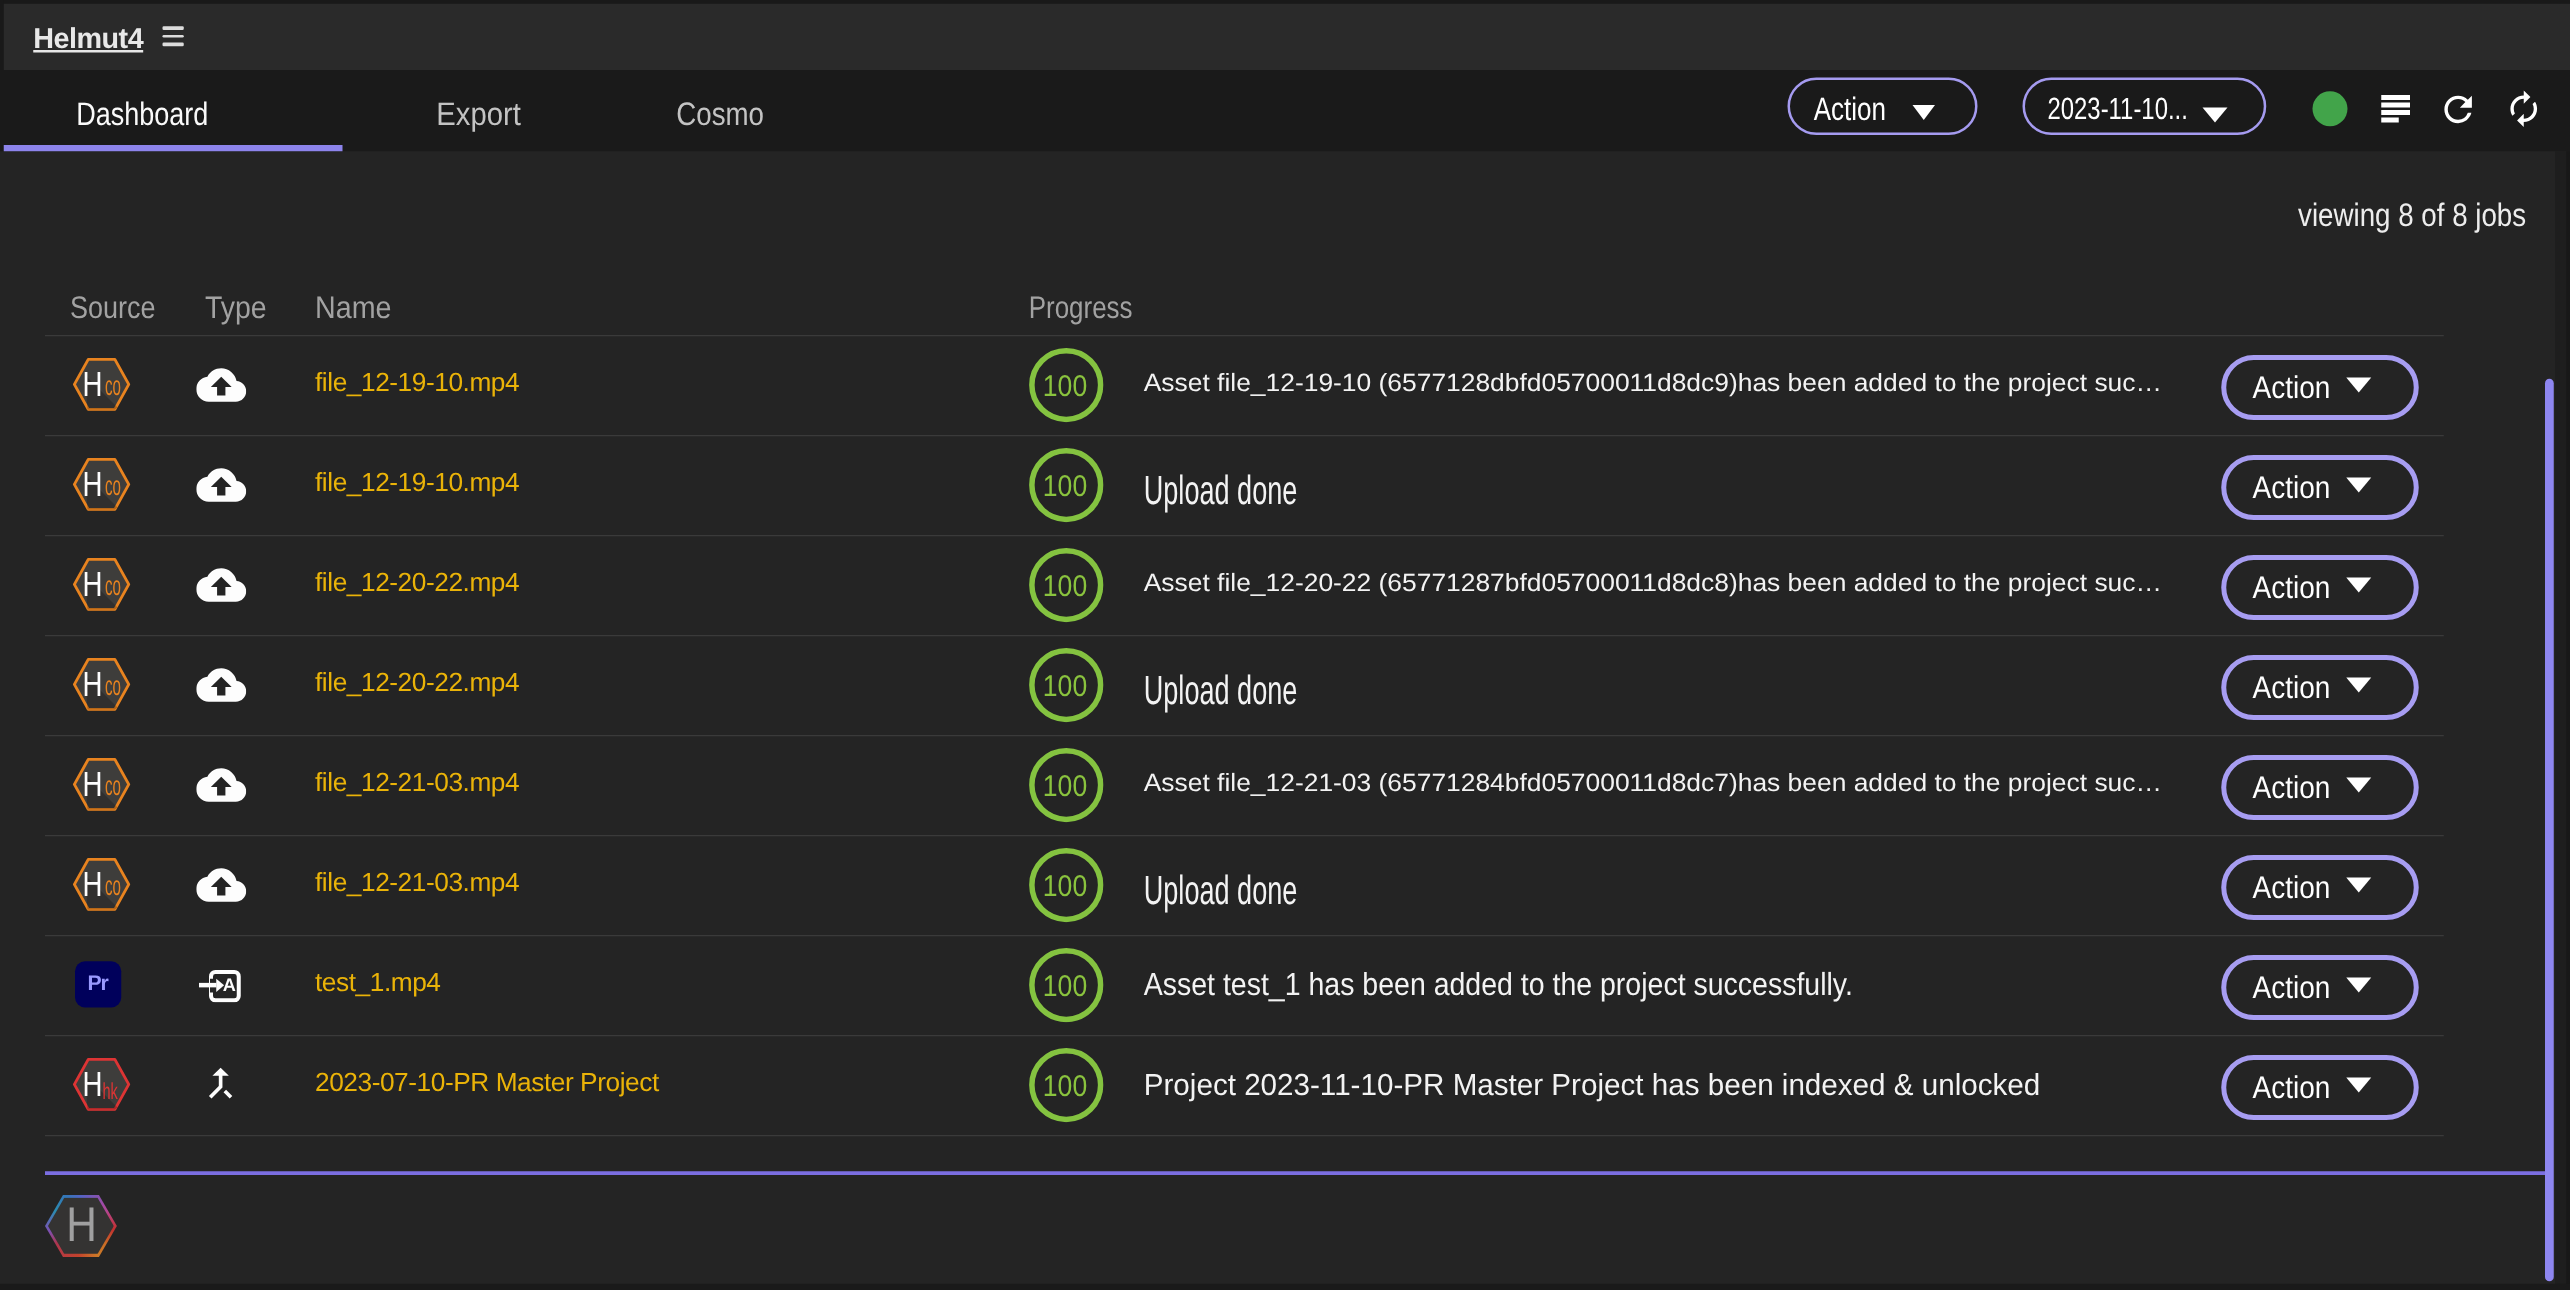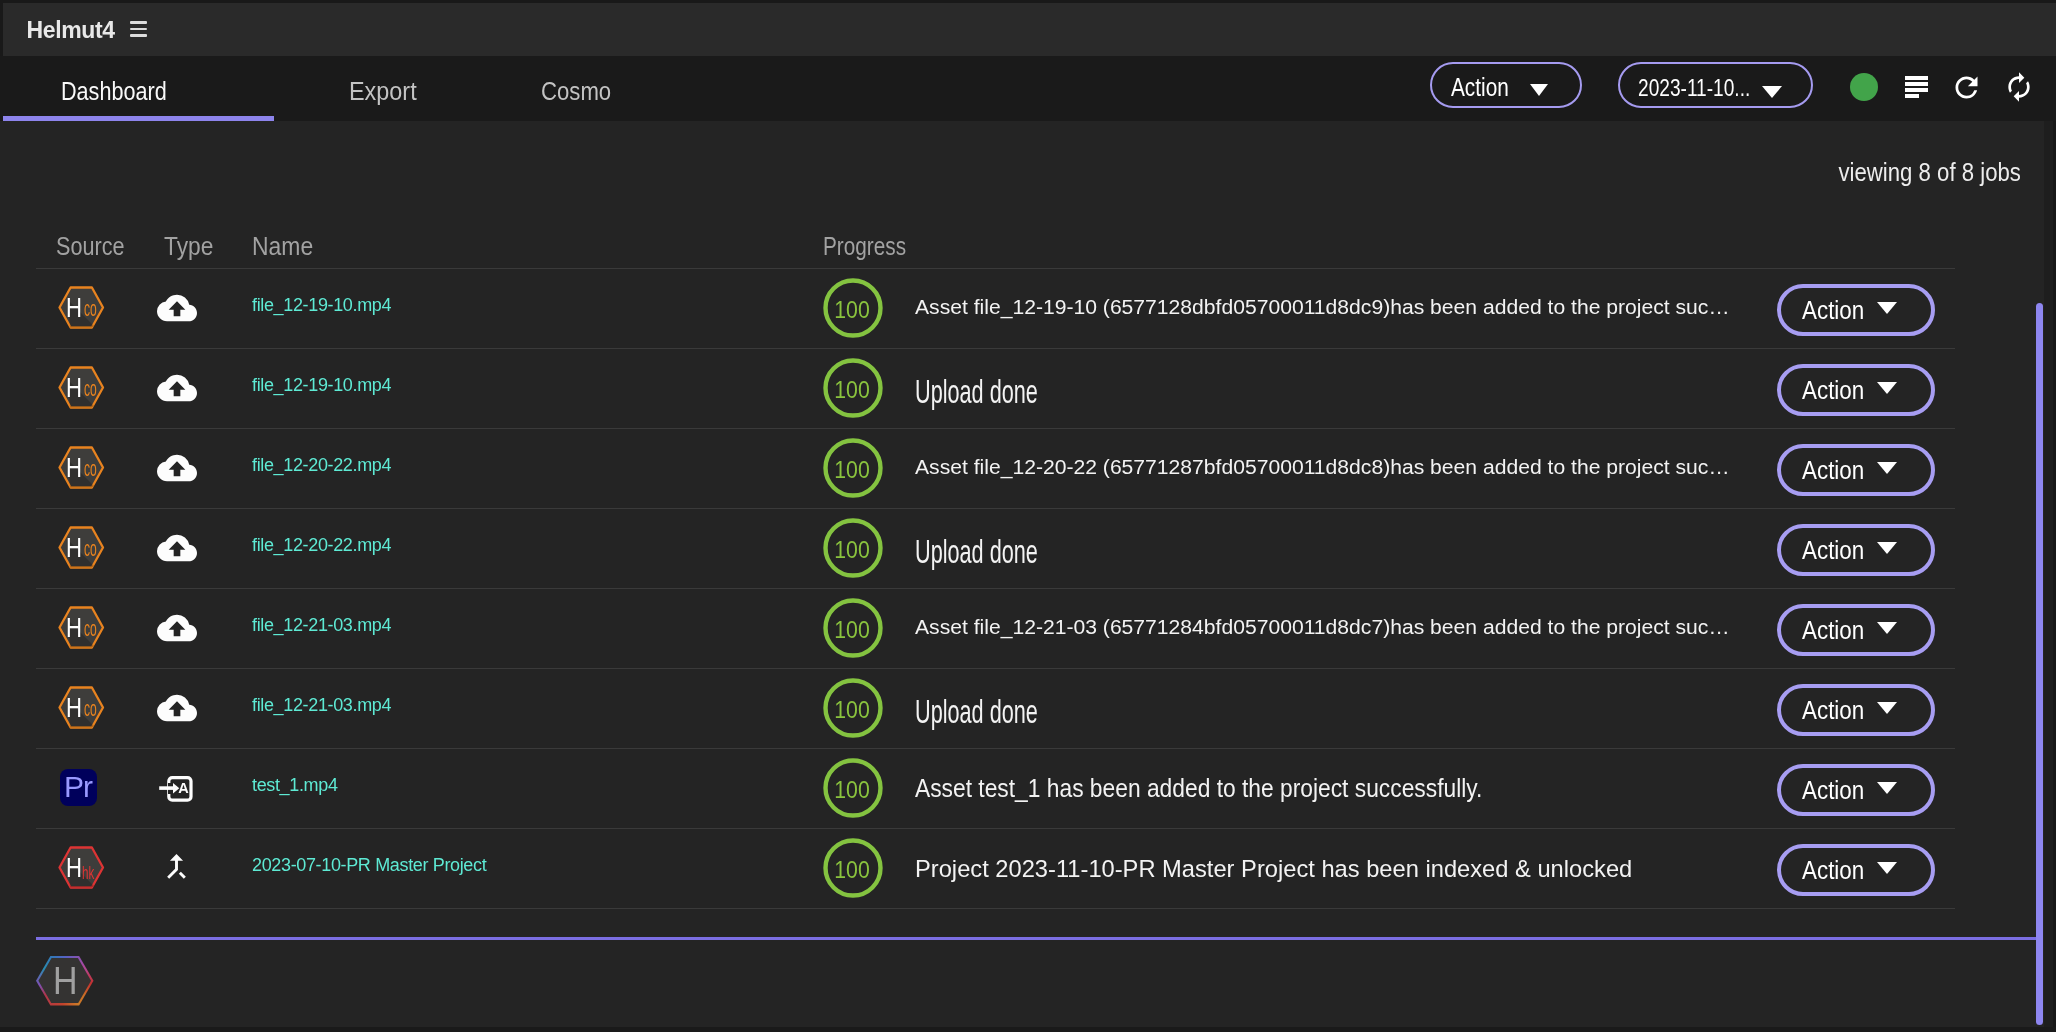--- a/index.html
+++ b/index.html
@@ -5,37 +5,37 @@
   * { margin:0; padding:0; box-sizing:border-box; }
   html,body { width:2056px; height:1032px; overflow:hidden; }
   body { background:#242424; font-family:"Liberation Sans", sans-serif; position:relative; }
   .abs { position:absolute; }
   .rowmsg,.rowname,.tab,.hcell,#viewing,#logo,.rowpill .t,.pill div,.p100,.hexH,.hexsub,#bhexH { opacity:0.999; }
   .sx { transform-origin:0 50%; white-space:nowrap; }
 
   #topbar { left:0; top:0; width:2056px; height:56px; background:#2a2a2a; }
   #topedge { left:0; top:0; width:2056px; height:3px; background:#191919; }
   #leftedge { left:0; top:0; width:3px; height:56px; background:#191919; }
-  #logo { left:26.6px; top:16.7px; font-size:23px; font-weight:700; letter-spacing:-0.4px; color:#e8e8e8; }
+  #logo { left:26.6px; top:16.7px; font-size:23px; font-weight:700; letter-spacing:-0.4px; color:#e8e8e8;text-decoration:underline; }
   .hbar { left:130px; width:16.5px; height:2.7px; background:#dcdcdc; border-radius:1px; }
 
   #tabbar { left:0; top:56px; width:2056px; height:65px; background:#1a1a1a; }
   .tab { top:76px; font-size:26px; color:#c3c3c3; }
   #underline { left:3px; top:115.5px; width:271px; height:5.5px; background:#8d84ec; }
 
   .pill { border:2px solid #a59bf0; border-radius:23px; height:46px; top:62px; }
   .caret { width:0; height:0; border-left:10.5px solid transparent; border-right:10.5px solid transparent; border-top:12.4px solid #fff; }
 
   #greendot { left:1849.5px; top:73px; width:28px; height:28px; border-radius:50%; background:#42a44a; }
   .lbar { left:1904.5px; height:4px; background:#fff; }
 
   #viewing { top:157.4px; right:34.7px; font-size:26px; color:#ededed; transform-origin:100% 50%; white-space:nowrap; }
   .hcell { top:231.9px; font-size:25px; color:#a2a2a2; }
   .hline { left:36px; width:1919px; height:1px; background:#3a3a3a; }
-  .rowname { font-size:18px; letter-spacing:-0.35px; color:#5eead4; white-space:nowrap; }
+  .rowname { font-size:21px; letter-spacing:-0.35px; color:#eab308; white-space:nowrap; }
   .rowmsg { font-size:21px; letter-spacing:0; color:#f3f3f3; white-space:nowrap; }
 
   .rowpill { left:1777px; width:158px; height:52px; border:4px solid #a79df2; border-radius:26px; }
   .rowpill .t { position:absolute; left:21px; top:8.5px; font-size:25px; color:#fff; transform:scaleX(0.896); transform-origin:0 50%; }
   .rowpill .caret { position:absolute; left:95.7px; top:14.4px; }
 
   .p100 { font-size:24px; color:#8ac33e; width:60px; text-align:center; transform:scaleX(0.886); }
   .hexH { font-size:28px; color:#fdfdfd; transform:scaleX(0.79); transform-origin:0 50%; }
   .hexsub { transform-origin:0 50%; }
 
@@ -217,21 +217,21 @@
   </svg>
 <div class="p100 abs" style="left:821.7px; top:696.4px;">100</div>
 <div class="rowmsg abs" style="left:915px; top:692.6px; font-size:32.6px; transform:scaleX(0.665); transform-origin:0 50%;">Upload done</div>
 <div class="rowpill abs" style="top:683.5px;">
     <span class="t">Action</span>
     <span class="caret"></span>
   </div>
 <div class="hline abs" style="top:748px;"></div>
 
 <div class="abs" style="left:59.5px; top:768.5px; width:37px; height:37px; border-radius:8px; background:#00005b;"></div>
-<div class="abs" style="left:59.5px; top:768.5px; width:37px; height:37px; display:flex; align-items:center; justify-content:center; font-size:30px; font-weight:normal; letter-spacing:-1px; color:#9999ff;">Pr</div>
+<div class="abs" style="left:59.5px; top:768.5px; width:37px; height:37px; display:flex; align-items:center; justify-content:center; font-size:17px; font-weight:bold; letter-spacing:-1px; color:#9999ff;">Pr</div>
 <svg class="abs" style="left:159px; top:775.5px;" width="34" height="26" viewBox="0 0 34 26">
 <rect x="9.8" y="1.6" width="22.2" height="22.6" rx="3.5" fill="none" stroke="#fdfdfd" stroke-width="3.2"></rect>
 <rect x="9" y="7" width="5" height="11" fill="#242424"></rect>
 <rect x="0.2" y="10.3" width="14" height="3.6" fill="#fdfdfd"></rect>
 <polygon points="14,6.9 20.3,12.25 14,17.6" fill="#fdfdfd"></polygon>
 <text x="24.4" y="17" font-size="14.5" font-weight="bold" text-anchor="middle" fill="#fdfdfd">A</text>
 </svg>
 <div class="rowname abs" style="left:252px; top:775px;">test_1.mp4</div>
 <svg class="abs" style="left:822.5px; top:758px;" width="60" height="60">
     <circle cx="30" cy="30" r="27.5" fill="none" stroke="#84c340" stroke-width="4.4"></circle>

